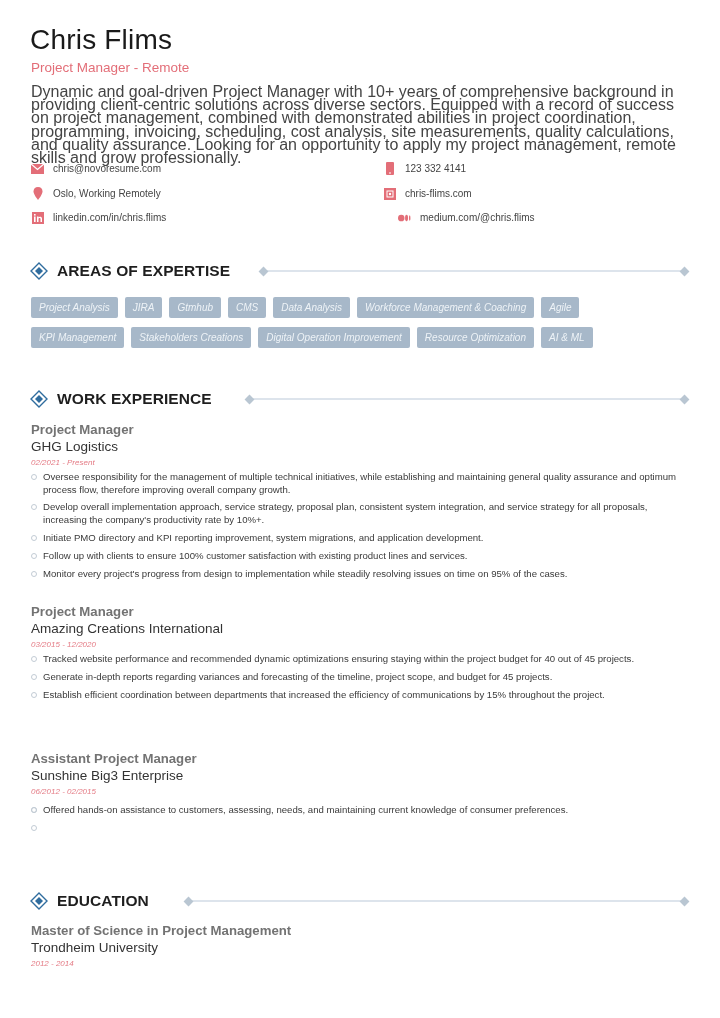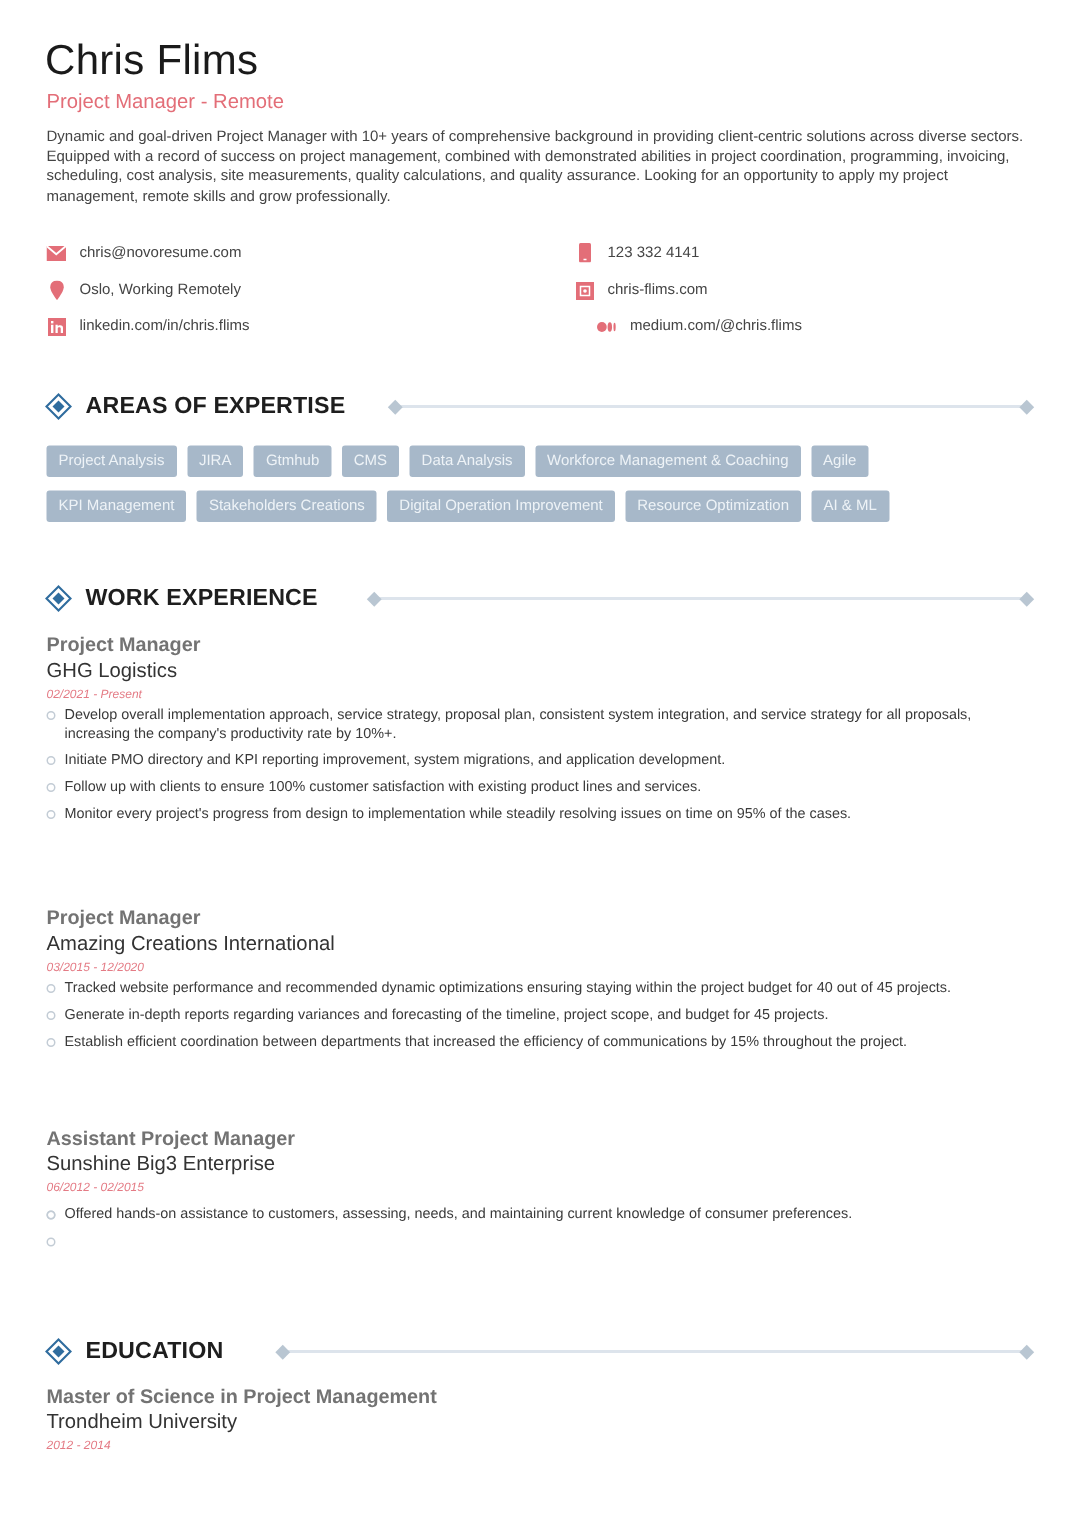--- a/index.html
+++ b/index.html
@@ -3,34 +3,34 @@
   <meta charset="utf-8">
   <style>
     * { box-sizing: border-box; margin: 0; padding: 0; }
     html, body { width: 720px; height: 1018px; background: #ffffff; overflow: hidden; }
     body { font-family: "Liberation Sans", sans-serif; color: #333; position: relative; }
 
     .page { position: absolute; left: 0; top: 0; width: 720px; height: 1018px; padding: 0 30px; }
 
     .name { position: absolute; left: 30px; top: 24px; font-size: 28px; font-weight: normal; color: #1a1a1a; letter-spacing: 0.2px; }
     .subtitle { position: absolute; left: 31px; top: 60px; font-size: 13.5px; color: #e36e78; }
-    .summary { position: absolute; left: 31px; top: 85px; width: 660px; font-size: 10px; line-height: 13.2px; color: #444; }
+    .summary { position: absolute; left: 31px; top: 85px; width: 660px; font-size: 16px; line-height: 13.2px; color: #444; }
 
     .contacts { position: absolute; left: 31px; top: 162px; width: 660px; }
     .contact { position: absolute; display: flex; align-items: center; font-size: 10px; color: #444; }
     .contact .ic { width: 13px; height: 13px; margin-right: 9px; display: inline-flex; align-items: center; justify-content: center; }
 
     .section-head { position: absolute; left: 30px; display: flex; align-items: center; width: 660px; }
     .section-head .diamond-wrap { width: 18px; height: 18px; position: relative; margin-right: 9px; }
     .section-head .title { font-size: 15.5px; font-weight: bold; color: #1e1e1e; letter-spacing: 0.1px; white-space: nowrap; }
     .section-head .rule { position: absolute; height: 2px; background: #dde4ec; }
     .section-head .rule-dot { position: absolute; width: 7px; height: 7px; background: #b9c6d2; transform: rotate(45deg); }
 
     .tags { position: absolute; left: 31px; width: 660px; }
-    .tag-row { display: flex; margin-bottom: 9px; }
+    .tag-row { display: flex; margin-bottom: 9px; font-style: italic; }
     .tag { background: #a7b8c9; color: #eef3f7; font-size: 10px; height: 21px; line-height: 21px; padding: 0 8px; border-radius: 2px; margin-right: 7px; white-space: nowrap; }
 
     .job { position: absolute; left: 31px; width: 660px; }
     .job-title { font-size: 13.2px; font-weight: bold; color: #737373; line-height: 16px; }
     .job-company { font-size: 13.5px; color: #333; line-height: 17px; }
     .job-date { font-size: 8px; color: #e47b85; font-style: italic; line-height: 14px; margin-top: 1px; }
     .bullets { list-style: none; margin-top: 1px; }
     .bullets li { position: relative; padding-left: 12px; font-size: 9.6px; line-height: 12.6px; color: #3a3a3a; margin-bottom: 5.3px; }
     .bullets li .bullet { position: absolute; left: 0; top: 3px; width: 6px; height: 6px; border: 1px solid #c3ccd5; border-radius: 50%; }
   </style>
@@ -146,20 +146,21 @@
     <span class="rule" style="left:219px;right:6px;top:8px;"></span>
     <span class="rule-dot" style="left:216px;top:5.5px;"></span>
     <span class="rule-dot" style="right:2px;top:5.5px;"></span>
   </div>
 
   <div class="job" style="top:422px;">
     <div class="job-title">Project Manager</div>
     <div class="job-company">GHG Logistics</div>
     <div class="job-date">02/2021 - Present</div>
     <ul class="bullets">
+      <li><span class="bullet"></span><span>Oversee responsibility for the management of multiple technical initiatives, while establishing and maintaining general quality assurance and optimum process flow, therefore improving overall company growth.</span></li>
       <li><span class="bullet"></span><span>Develop overall implementation approach, service strategy, proposal plan, consistent system integration, and service strategy for all proposals, increasing the company's productivity rate by 10%+.</span></li>
       <li><span class="bullet"></span><span>Initiate PMO directory and KPI reporting improvement, system migrations, and application development.</span></li>
       <li><span class="bullet"></span><span>Follow up with clients to ensure 100% customer satisfaction with existing product lines and services.</span></li>
       <li><span class="bullet"></span><span>Monitor every project's progress from design to implementation while steadily resolving issues on time on 95% of the cases.</span></li>
     </ul>
   </div>
 
   <div class="job" style="top:604px;">
     <div class="job-title">Project Manager</div>
     <div class="job-company">Amazing Creations International</div>

